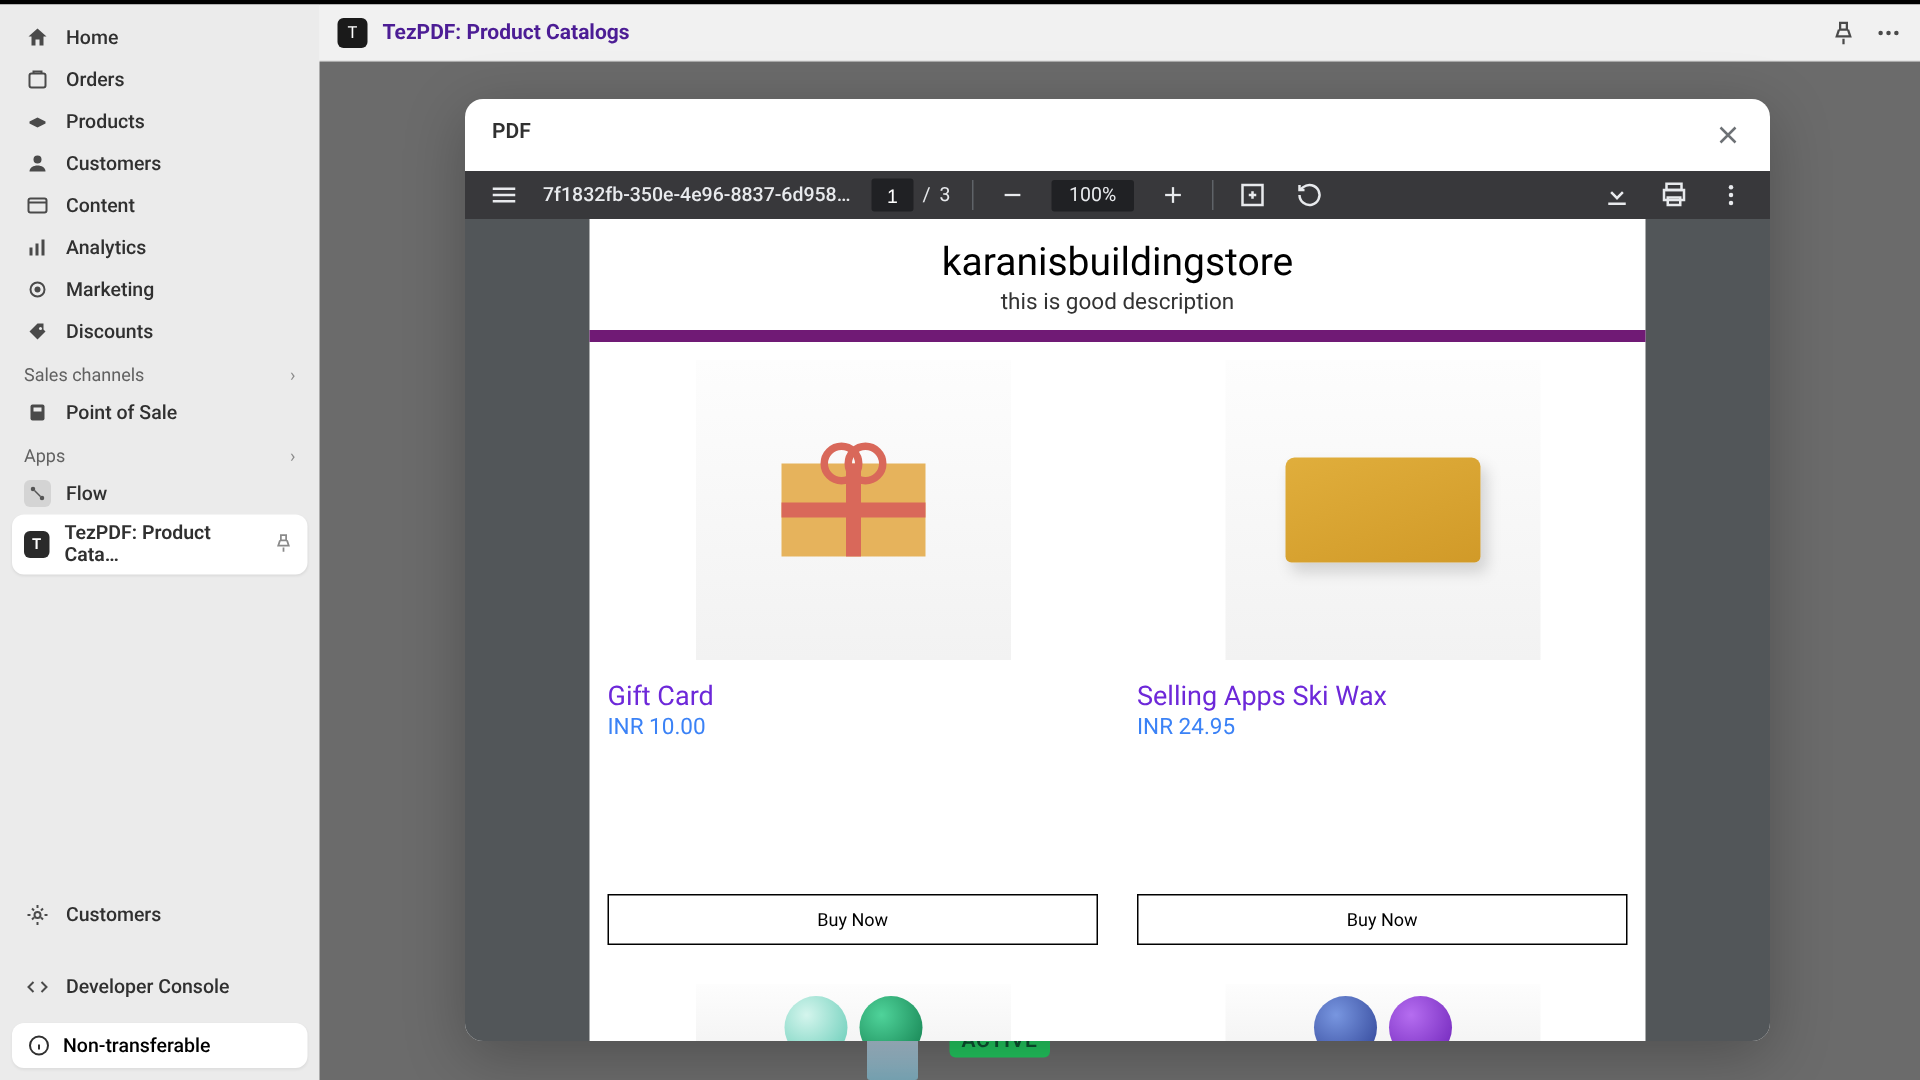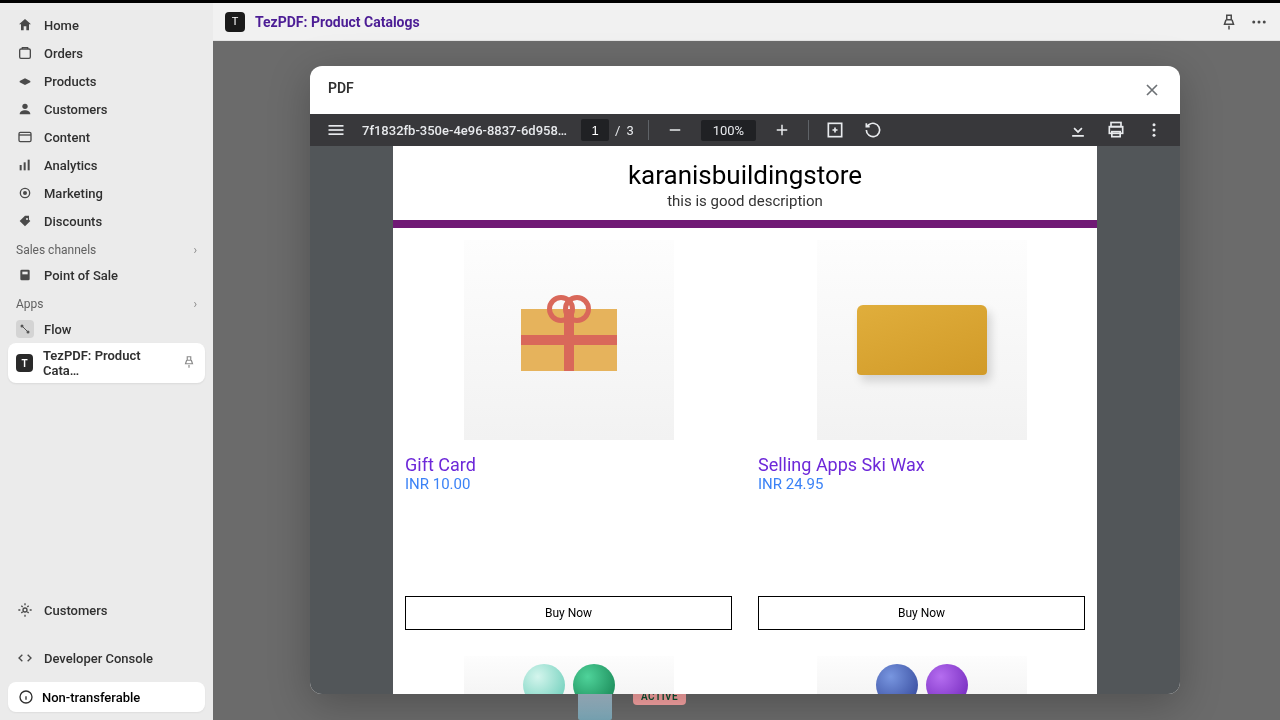--- a/index.html
+++ b/index.html
@@ -20,21 +20,21 @@
 
 
 .header { position: absolute; left: 213px; top: 3px; right: 0; height: 38px; background: #f1f1f1; display: flex; align-items: center; padding: 0 12px; border-bottom: 1px solid #e3e3e3; }
 .header-logo { width: 20px; height: 20px; border-radius: 4px; background: #1a1a1a; display: flex; align-items: center; justify-content: center; color: #fff; font-size: 11px; margin-right: 10px; }
 .header-title { font-size: 14px; font-weight: 700; color: #4c1d95; flex: 1; }
 .header-actions { display: flex; gap: 12px; align-items: center; color: #616161; }
 .header-actions .ib { width: 18px; height: 18px; cursor: pointer; }
 
 
 .content { position: absolute; left: 213px; top: 41px; right: 0; bottom: 0; background: #6b6b6b; }
-.hidden-badge { position: absolute; left: 420px; bottom: 15px; background: #fca5a5; color: #0c5132; font-size: 10px; font-weight: 600; padding: 3px 8px; border-radius: 4px; letter-spacing: 0.5px; }
+.hidden-badge { position: absolute; left: 420px; bottom: 15px; background: #22c55e; color: #0c5132; font-size: 14px; font-weight: 600; padding: 3px 8px; border-radius: 4px; letter-spacing: 0.5px; }
 .hidden-thumb { position: absolute; left: 365px; bottom: 0; width: 34px; height: 40px; background: linear-gradient(180deg,#c8d4e4 0%,#7aa8b8 100%); border-radius: 2px; }
 
 
 .modal { position: absolute; left: 310px; top: 66px; width: 870px; height: 628px; background: #fff; border-radius: 12px; overflow: hidden; box-shadow: 0 10px 40px rgba(0,0,0,0.25); display: flex; flex-direction: column; }
 .modal-head { display: flex; align-items: flex-start; justify-content: space-between; padding: 14px 18px; }
 .modal-title { font-size: 14px; font-weight: 600; color: #303030; }
 .modal-close { color: #6d7175; cursor: pointer; width: 20px; height: 20px; }
 
 
 .pdf-toolbar { height: 32px; background: #38383b; color: #e8eaed; display: flex; align-items: center; padding: 0 14px; gap: 14px; font-size: 13px; }

